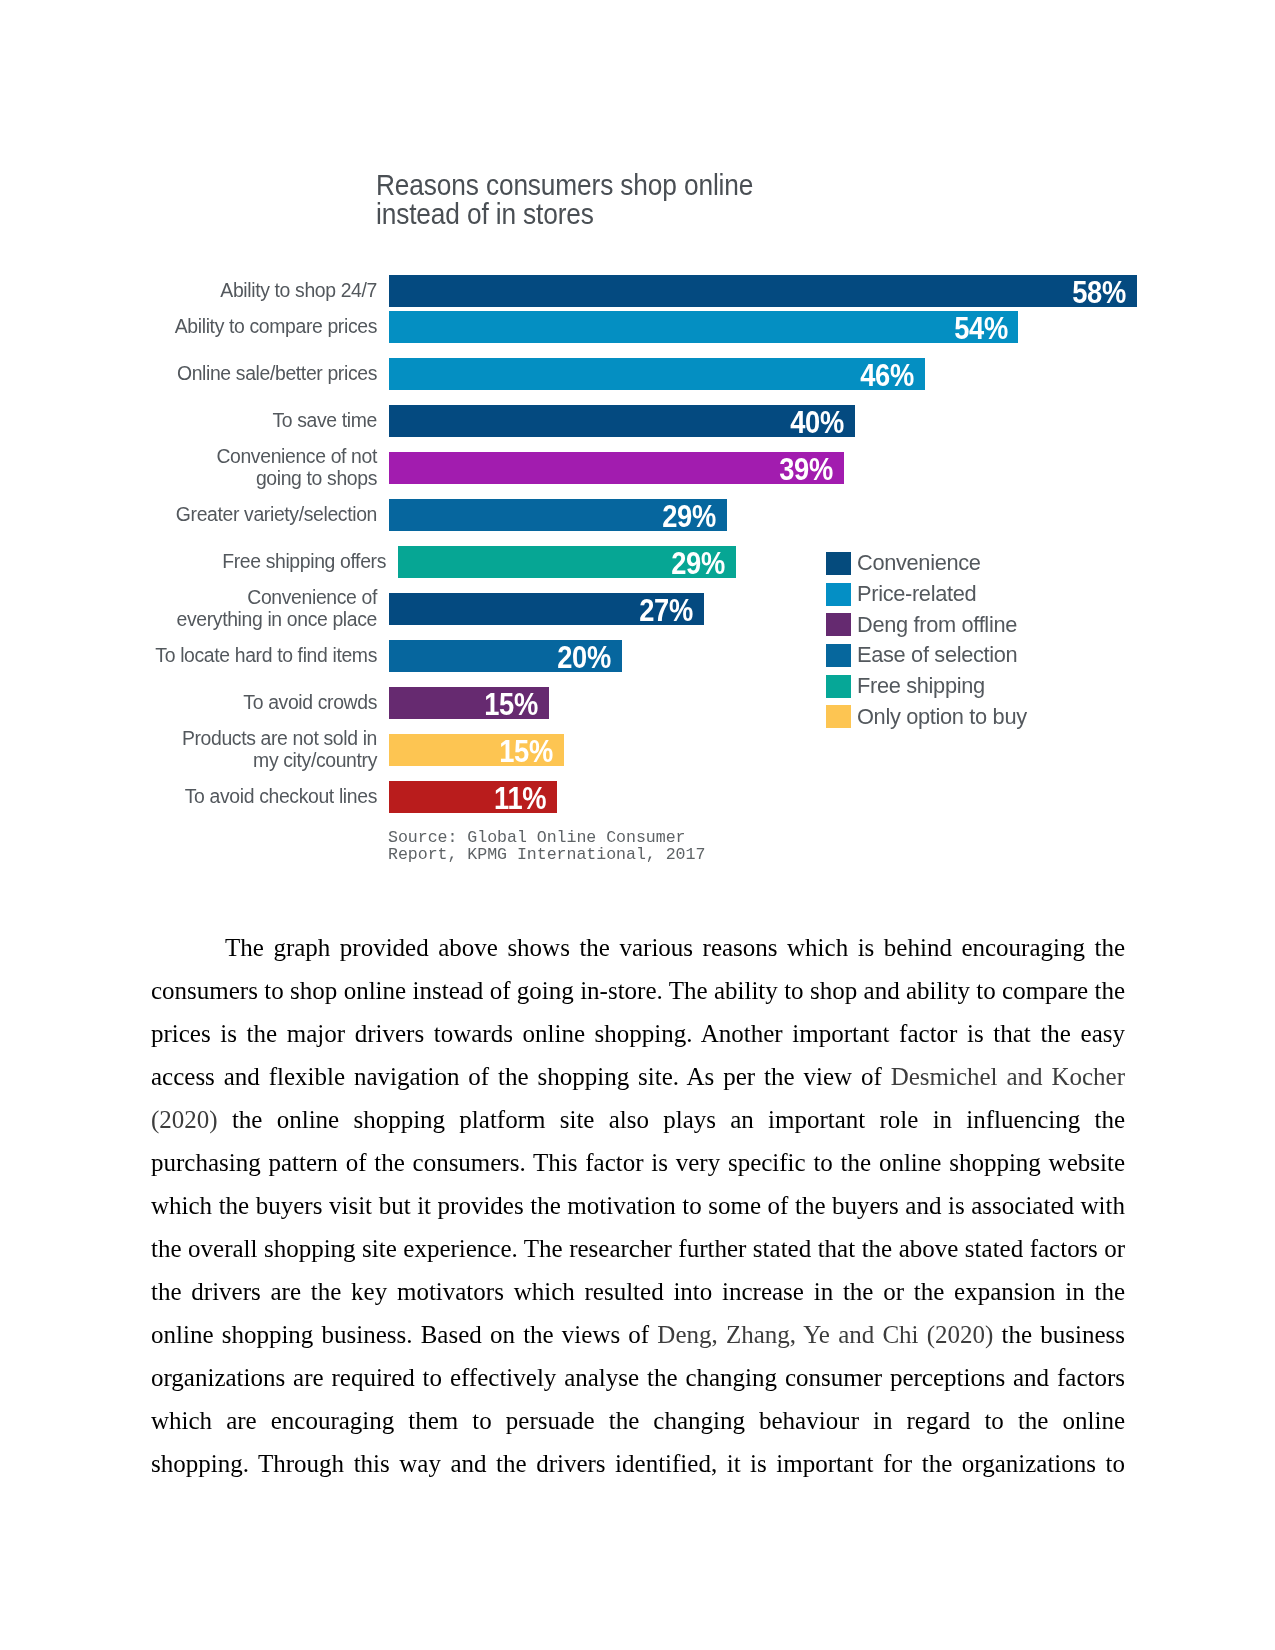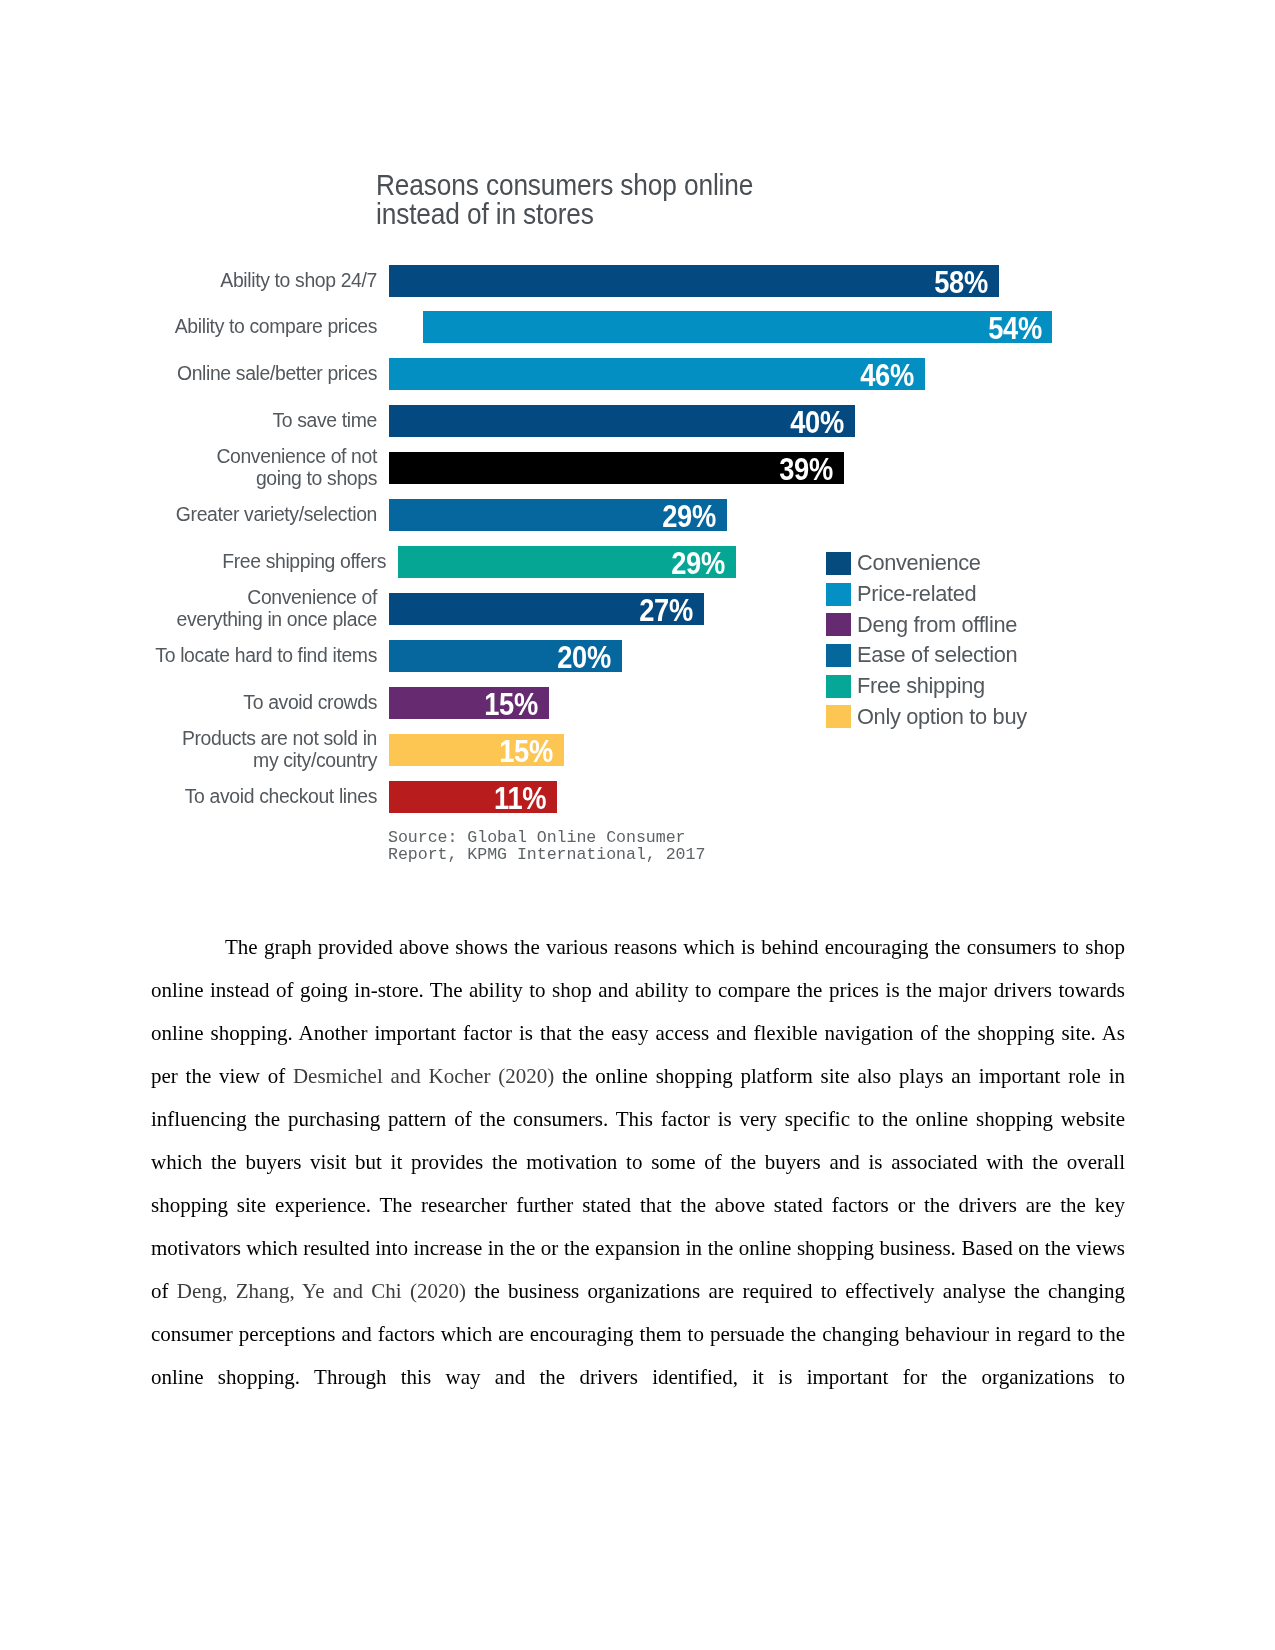--- a/index.html
+++ b/index.html
@@ -59,66 +59,66 @@
     font-family:"Liberation Sans", sans-serif;
     font-size:16.6px; line-height:16.6px; color:#5e6366;
     letter-spacing:-0.04px;
     white-space:pre-line;
   }
 
   
   .body-text {
     position:absolute; left:151px; top:926px; width:974px;
     font-family:"Liberation Serif", serif;
-    font-size:21px; line-height:43px;
+    font-size:25px; line-height:43px;
     color:#000000;
     text-align:justify;
     text-align-last:justify;
     text-indent:74px;
     hyphens:none;
   }
   .cite { color:#3d3d3d; }
 </style>
 </head>
 <body>
 
 <div class="page">
 
   <div class="chart">
     <div class="chart-title">Reasons consumers shop online
 instead of in stores</div>
     <div class="rows" id="rows">
-        <div class="row" style="left: 239px; top: 125px; width: 610px;">
+        <div class="row" style="left: 239px; top: 135px; width: 748px;">
           <div class="row-label" style="right: calc(100% + 12px);">Ability to shop 24/7</div>
           <div class="bar" style="width: 100%; background: rgb(4, 74, 128);">
             <div class="bar-value">58%</div>
           </div>
         </div>
         <div class="row" style="left: 239px; top: 170.95px; width: 629.37px;">
           <div class="row-label" style="right: calc(100% + 12px);">Ability to compare prices</div>
-          <div class="bar" style="width: 100%; background: rgb(4, 143, 194); margin-left: 34px;">
+          <div class="bar" style="width: 100%; background: rgb(4, 143, 194);">
             <div class="bar-value">54%</div>
           </div>
         </div>
         <div class="row" style="left: 239px; top: 218px; width: 536.13px;">
           <div class="row-label" style="right: calc(100% + 12px);">Online sale/better prices</div>
           <div class="bar" style="width: 100%; background: rgb(4, 143, 194);">
             <div class="bar-value">46%</div>
           </div>
         </div>
         <div class="row" style="left: 239px; top: 265.05px; width: 466.2px;">
           <div class="row-label" style="right: calc(100% + 12px);">To save time</div>
           <div class="bar" style="width: 100%; background: rgb(4, 74, 128);">
             <div class="bar-value">40%</div>
           </div>
         </div>
         <div class="row" style="left: 239px; top: 312.1px; width: 454.545px;">
           <div class="row-label" style="right: calc(100% + 12px);">Convenience of not
 going to shops</div>
-          <div class="bar" style="width: 100%; background: #000000;">
+          <div class="bar" style="width: 100%; background: #a21caf;">
             <div class="bar-value">39%</div>
           </div>
         </div>
         <div class="row" style="left: 239px; top: 359.15px; width: 337.995px;">
           <div class="row-label" style="right: calc(100% + 12px);">Greater variety/selection</div>
           <div class="bar" style="width: 100%; background: rgb(6, 102, 158);">
             <div class="bar-value">29%</div>
           </div>
         </div>
         <div class="row" style="left: 248px; top: 406.2px; width: 337.995px;">

